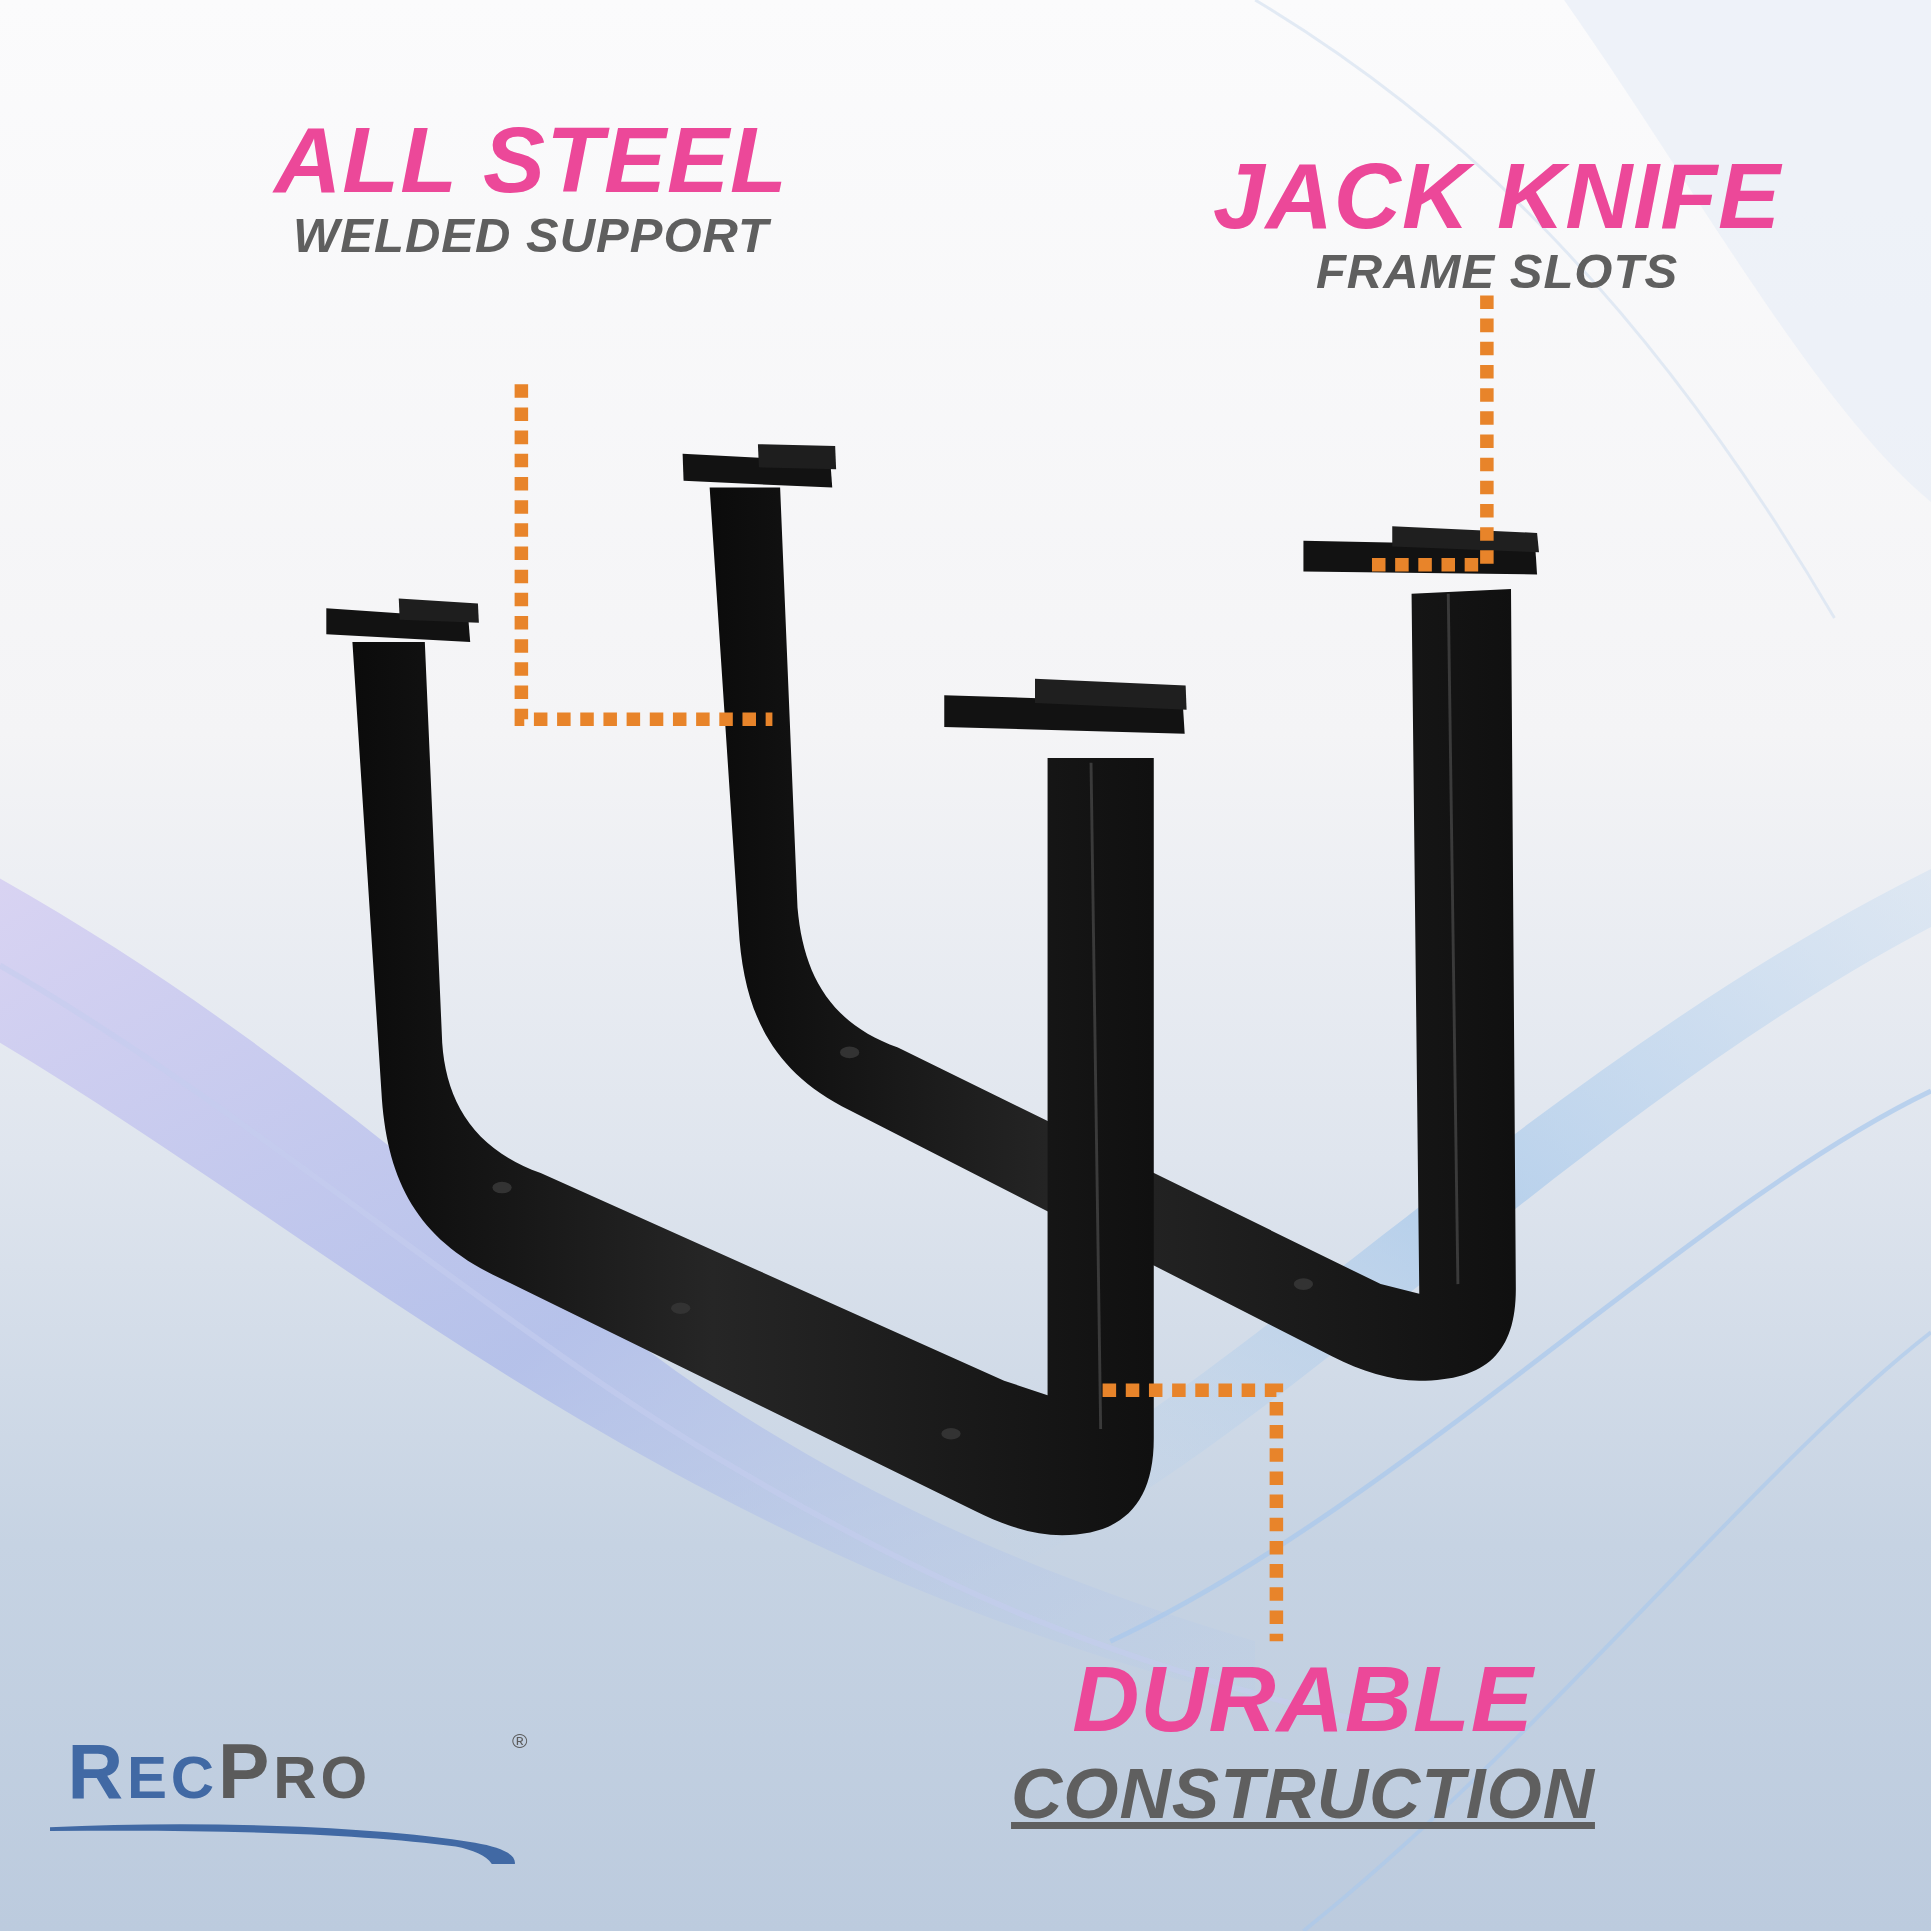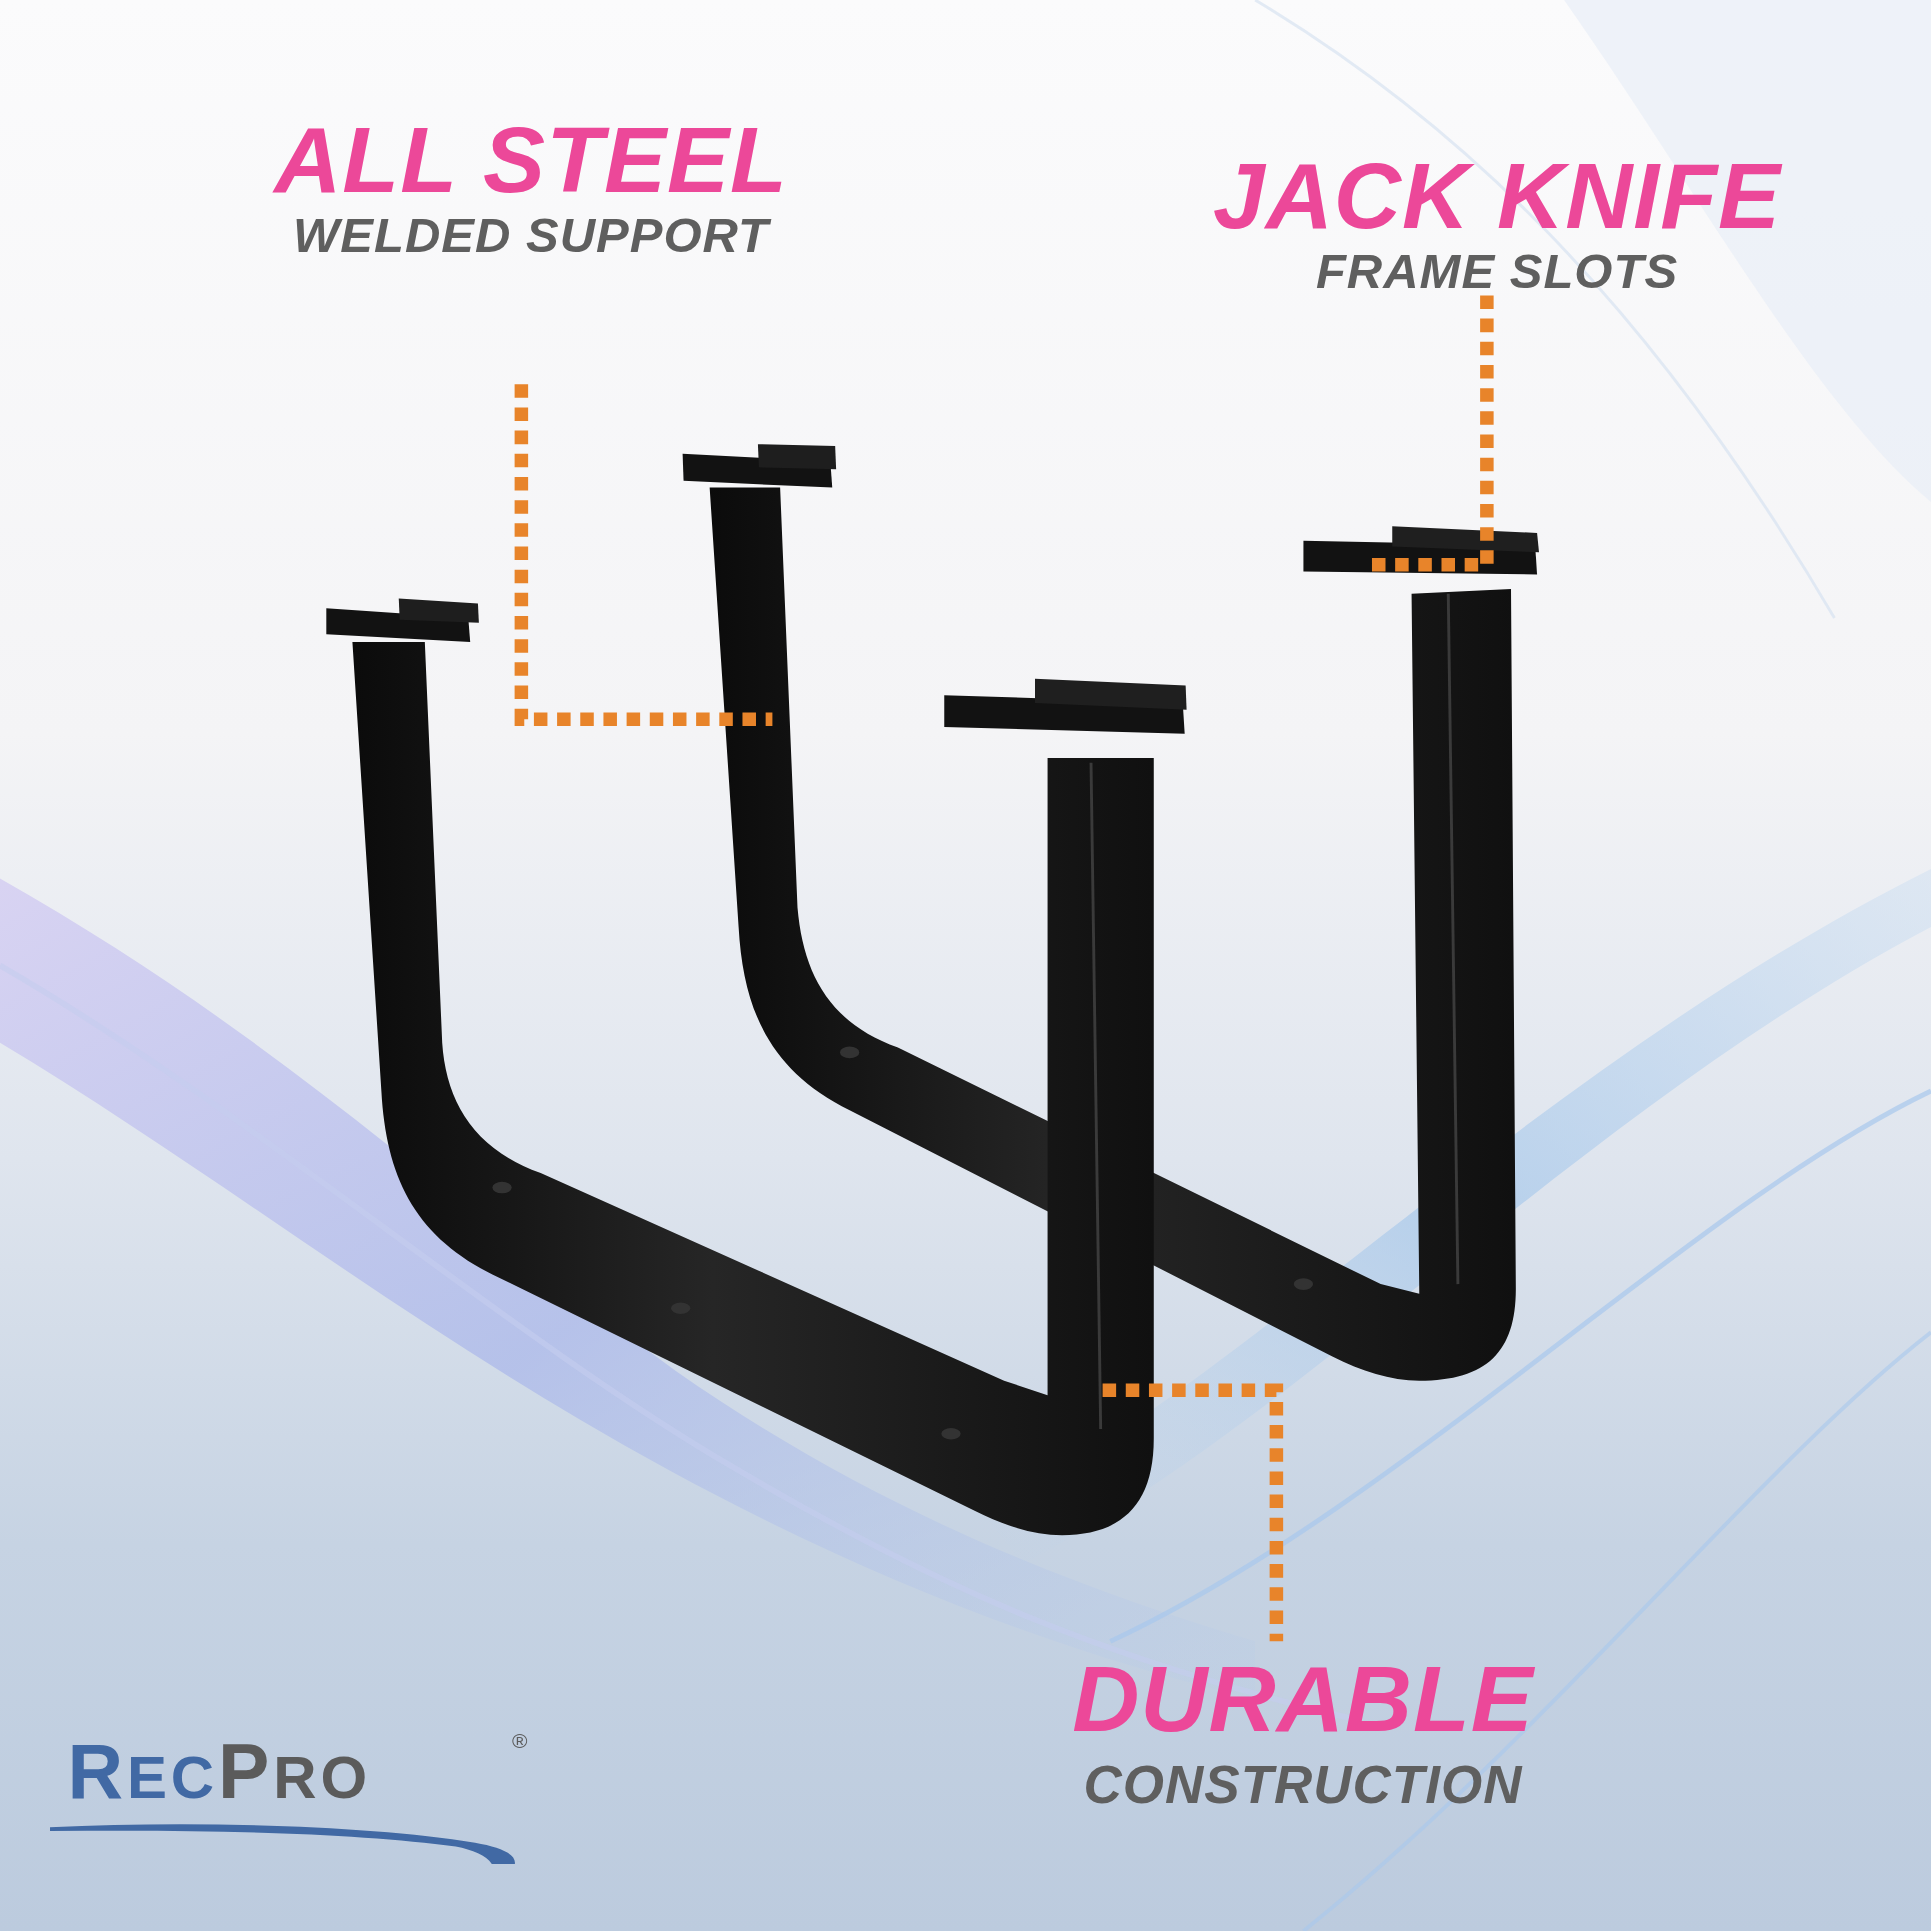--- a/index.html
+++ b/index.html
@@ -13,21 +13,21 @@
     .leaders { position: absolute; left: 0; top: 0; width: 1931px; height: 1931px; }
     .callout { position: absolute; text-align: center; font-style: italic; font-weight: 700; line-height: 1; }
     .callout .head { display: block; color: #ec4899; font-size: 93px; letter-spacing: 1px; }
     .callout .sub { display: block; color: #5f5f5f; font-size: 49px; letter-spacing: 1px; }
     #c-steel { left: 116px; top: 114px; width: 830px; }
     #c-steel .sub { margin-top: 3.9px; }
     #c-steel .sub2 { margin-top: 11.6px; }
     #c-jack { left: 1159px; top: 114px; width: 676px; margin-top: 36px; }
     #c-jack .sub { margin-top: 3.9px; }
     #c-durable { left: 946px; top: 1653px; width: 714px; }
-    #c-durable .sub { margin-top: 11.6px; font-size: 53px; }
+    #c-durable .sub { margin-top: 11.6px; font-size: 71px; text-decoration: underline; }
     .logo { position: absolute; left: 50px; top: 1719px; width: 483px; height: 145px; }
     .logo .word { position: absolute; left: 17.4px; top: 7.7px; font-family: "Liberation Sans", sans-serif; font-weight: 700; letter-spacing: 3.9px; text-align: center; }
     .logo .rec { color: #4169a4; }
     .logo .pro { color: #5b5b5b; }
     .logo .big { font-size: 77px; }
     .logo .small { font-size: 60px; }
     .logo .reg { position: absolute; left: 462px; top: 9.7px; font-size: 21px; color: #5b5b5b; }
     .logo svg { position: absolute; left: 0; top: 0; }
   </style>
 </head>

